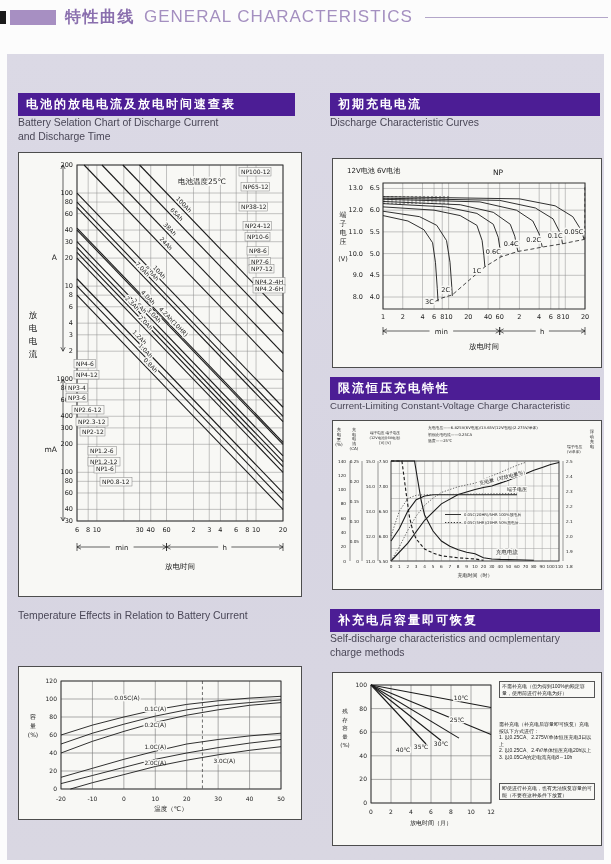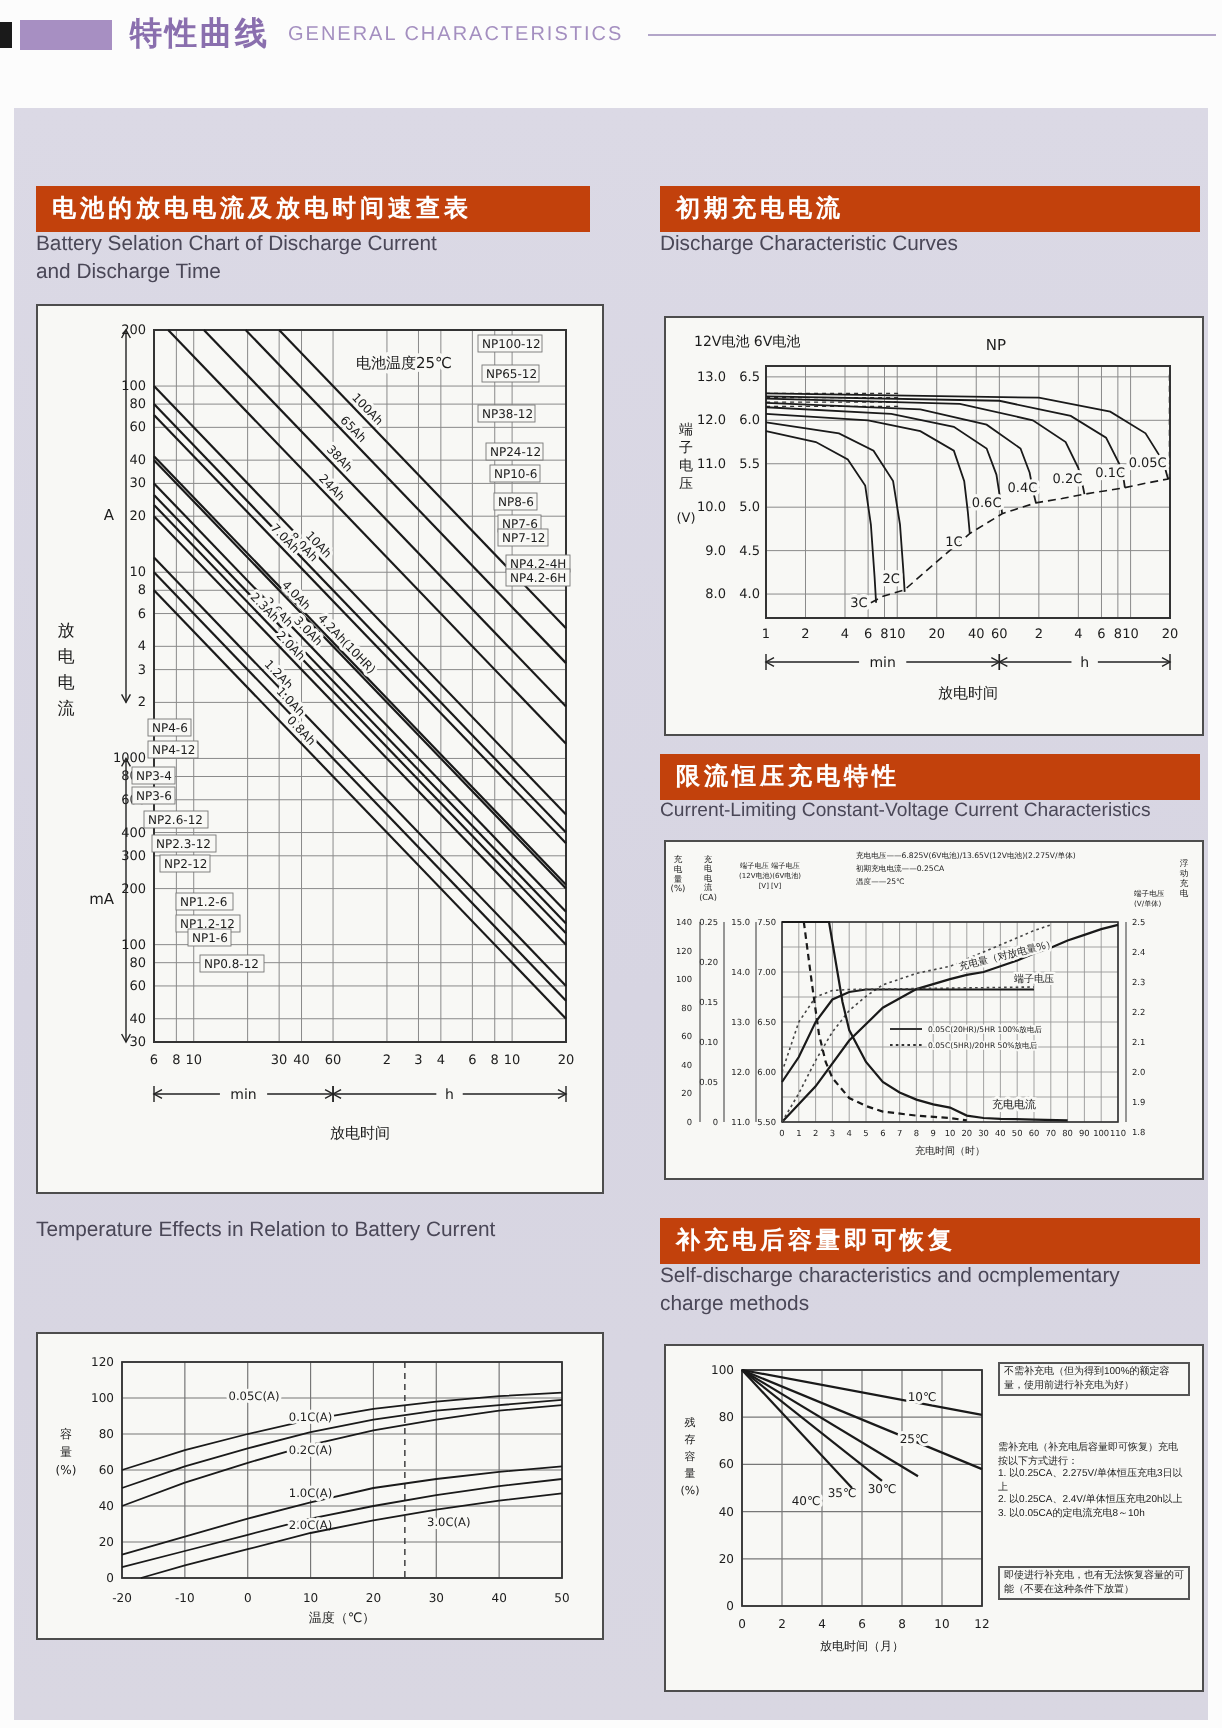--- a/index.html
+++ b/index.html
@@ -2,26 +2,26 @@
 <html><head>
 <meta charset="utf-8">
 <style>
   html,body{margin:0;padding:0}
   body{width:611px;height:864px;position:relative;background:#fcfcfc;
        font-family:"Liberation Sans","DejaVu Sans",sans-serif;overflow:hidden}
   .header{position:absolute;top:5px;left:0;width:611px;height:24px;display:flex;align-items:center}
   .notch{width:6px;height:13px;background:#1a1a1a}
   .hblock{width:46px;height:15px;background:#a78fc2;margin-left:4px}
   .hzh{font-size:16px;font-weight:bold;color:#8a6fae;margin-left:9px;letter-spacing:1.5px}
-  .hen{font-size:10px;color:#a48fc0;margin-left:9px;letter-spacing:1px;white-space:nowrap}
+  .hen{font-size:17px;color:#a48fc0;margin-left:9px;letter-spacing:1px;white-space:nowrap}
   .hline{flex:1;height:1px;background:#b3a6c9;margin-left:12px;margin-right:3px}
   .panel{position:absolute;left:7px;top:54px;width:597px;height:806px;
          background:linear-gradient(180deg,#dbd9e5 0%,#d7d5e2 55%,#d9d7e2 100%)}
   .sec{position:absolute}
-  .banner{background:#c2410c;color:#ffffff;font-weight:bold;font-size:12px;
+  .banner{background:#4c1d95;color:#ffffff;font-weight:bold;font-size:12px;
           letter-spacing:2px;padding:3px 0 3px 8px}
   .sub{font-size:10.4px;color:#4a4757;margin-top:0;white-space:pre-line;line-height:1.3}
   .chartbox{position:absolute;background:#f8f8f5;border:1px solid #4d4d4d}
   svg{display:block}
   .note{position:absolute;font-size:5px;line-height:1.3;color:#1c1c1c}
   .noteb{border:1px solid #555;padding:1px 2px;background:#f8f8f5}
   .nitem{margin:0}
 </style>
 </head>
 <body>
@@ -321,21 +321,21 @@
       <polyline fill="none" stroke="#222" stroke-width="0.7" points="248.00,169.80 252.00,172.00 248.00,174.20"></polyline>
       <text x="209.33618" y="174.6" font-size="7" fill="#1c1c1c" font-family="&quot;DejaVu Sans&quot;,sans-serif" text-anchor="middle">h</text>
       <line stroke="#222" stroke-width="0.7" x1="166.67236000000003" y1="168" x2="166.67236000000003" y2="176"></line>
       <line stroke="#222" stroke-width="0.7" x1="252" y1="168" x2="252" y2="176"></line>
       <text x="151" y="190" font-size="7.5" fill="#1c1c1c" font-family="&quot;DejaVu Sans&quot;,sans-serif" text-anchor="middle">放电时间</text>
     </svg>
 </div>
 
 <div class="sec" style="left:330px;top:377px;width:270px">
   <div class="banner">限流恒压充电特性</div>
-  <div class="sub" style="font-size:9.6px">Current-Limiting Constant-Voltage Current Characteristics</div>
+  <div class="sub" style="font-size:9.6px">Current-Limiting Constant-Voltage Charge Characteristic</div>
 </div>
 <div class="chartbox" style="left:332px;top:420px;width:268px;height:168px">
   <svg id="svg-charge" width="266" height="166">
       <line stroke="#999" stroke-width="0.45" x1="58" y1="40" x2="58" y2="140"></line>
       <text x="58" y="147" font-size="4.2" fill="#1c1c1c" font-family="&quot;DejaVu Sans&quot;,sans-serif" text-anchor="middle">0</text>
       <line stroke="#999" stroke-width="0.45" x1="66.4" y1="40" x2="66.4" y2="140"></line>
       <text x="66.4" y="147" font-size="4.2" fill="#1c1c1c" font-family="&quot;DejaVu Sans&quot;,sans-serif" text-anchor="middle">1</text>
       <line stroke="#999" stroke-width="0.45" x1="74.8" y1="40" x2="74.8" y2="140"></line>
       <text x="74.8" y="147" font-size="4.2" fill="#1c1c1c" font-family="&quot;DejaVu Sans&quot;,sans-serif" text-anchor="middle">2</text>
       <line stroke="#999" stroke-width="0.45" x1="83.2" y1="40" x2="83.2" y2="140"></line>

